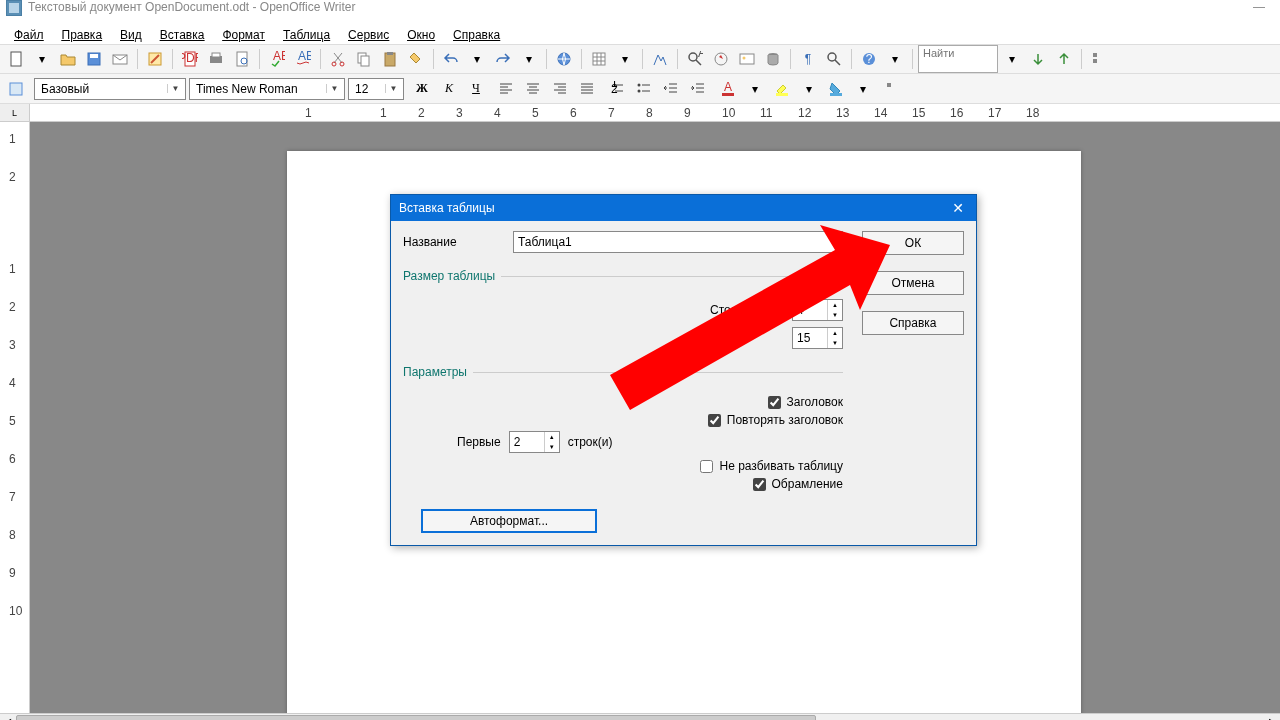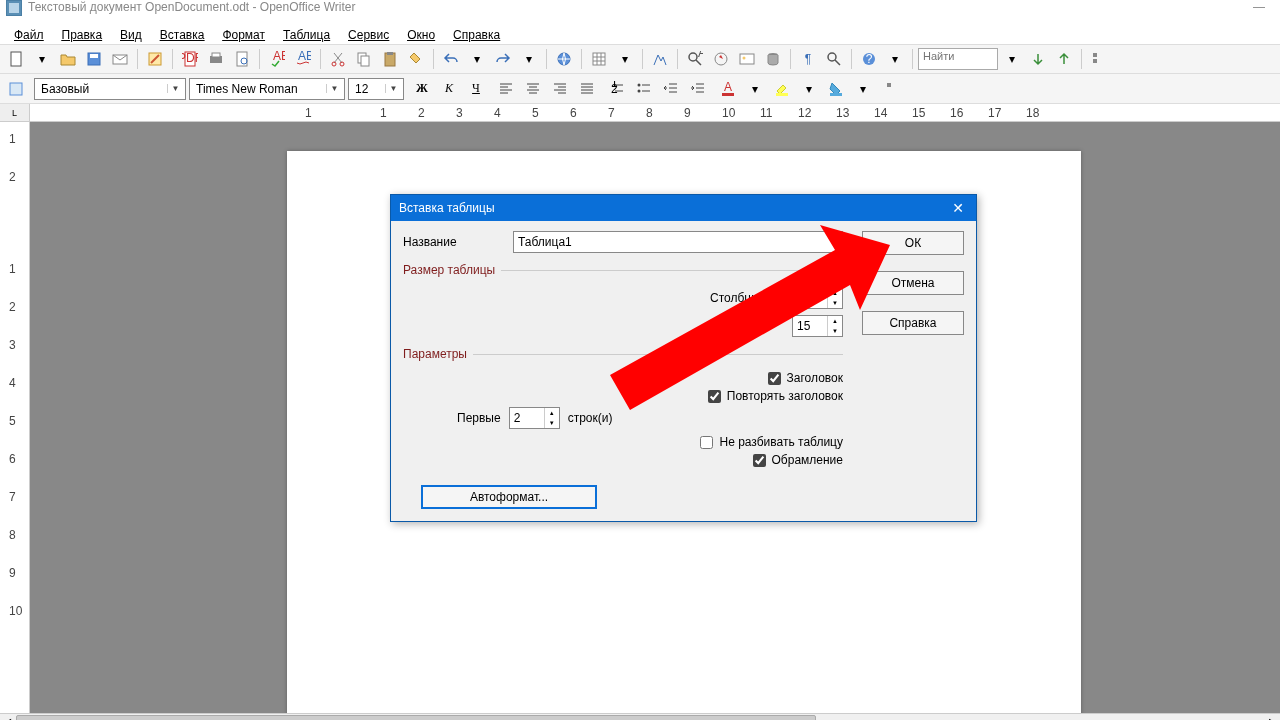--- a/index.html
+++ b/index.html
@@ -12,21 +12,21 @@
 .title-bar .win-controls span { width: 30px; text-align: center; cursor: pointer; }
 
 .menu-bar { height: 22px; display: flex; align-items: flex-end; padding: 0 6px; gap: 2px; text-decoration: underline; }
 .menu-bar span { padding: 2px 8px; cursor: pointer; }
 .menu-bar span u { text-decoration: underline; }
 
 .toolbar { height: 30px; background: #f5f5f5; border-top: 1px solid #ddd; border-bottom: 1px solid #ddd; display: flex; align-items: center; padding: 0 4px; gap: 2px; }
 .toolbar .sep { width: 1px; height: 20px; background: #ccc; margin: 0 3px; }
 .tb-btn { width: 24px; height: 24px; display: flex; align-items: center; justify-content: center; cursor: pointer; border: 1px solid transparent; border-radius: 2px; }
 .tb-btn svg { width: 16px; height: 16px; }
-.search-box { width: 80px; height: 22px; border: 1px solid #aaa; background: #fff; padding: 0 4px; }
+.search-box { width: 80px; height: 28px; border: 1px solid #aaa; background: #fff; padding: 0 4px; }
 .search-box input { border: none; width: 100%; outline: none; background: transparent; font-size: 11px; }
 
 .format-bar { height: 30px; background: #f5f5f5; border-bottom: 1px solid #ddd; display: flex; align-items: center; padding: 0 4px; gap: 3px; }
 .combo { height: 22px; border: 1px solid #888; background: #fff; display: flex; align-items: center; padding: 0 2px 0 6px; }
 .combo .dd { width: 16px; text-align: center; cursor: pointer; font-size: 8px; color: #444; border-left: 1px solid #ccc; }
 
 .ruler-area { display: flex; height: 18px; background: #f0f0f0; border-bottom: 1px solid #ccc; }
 .ruler-corner { width: 30px; background: #eee; border-right: 1px solid #ccc; display:flex; align-items:center; justify-content:center; font-size:9px; }
 .h-ruler { flex: 1; background: #fff; position: relative; font-size: 9px; color: #444; overflow: hidden; }
 .h-ruler .tick { position: absolute; top: 2px; }
@@ -45,21 +45,21 @@
 
 .dialog { position: absolute; left: 390px; top: 194px; width: 587px; background: #f0f0f0; border: 1px solid #0a59a8; box-shadow: 2px 2px 8px rgba(0,0,0,0.3); }
 .dlg-title { height: 26px; background: #0a6fd8; color: #fff; display: flex; align-items: center; padding: 0 8px; font-size: 12px; }
 .dlg-title .close { margin-left: auto; cursor: pointer; font-size: 14px; padding: 0 4px; }
 .dlg-body { padding: 10px 12px 12px 12px; position: relative; }
 .dlg-row { display: flex; align-items: center; margin-bottom: 6px; }
 .dlg-label { width: 100px; }
 .dlg-input { flex: 1; height: 22px; border: 1px solid #888; background: #fff; padding: 0 4px; }
 .dlg-buttons { position: absolute; right: 12px; top: 10px; width: 102px; display: flex; flex-direction: column; gap: 16px; }
 .dlg-btn { height: 24px; border: 1px solid #888; background: #f5f5f5; cursor: pointer; text-align: center; line-height: 22px; }
-.group-label { margin: 4px 0; color: #7f1d1d; }
+.group-label { margin: 10px 0; color: #0f766e; }
 .group-line { flex: 1; height: 1px; background: #ccc; margin-left: 6px; }
 .sub { padding-left: 18px; justify-content: flex-end; }
 .spin { display: inline-flex; border: 1px solid #888; background: #fff; height: 22px; }
 .spin input { width: 34px; border: none; padding: 0 4px; outline: none; }
 .spin .spinbtns { display: flex; flex-direction: column; border-left: 1px solid #ccc; }
 .spin .spinbtns span { font-size: 6px; width: 14px; height: 10px; text-align: center; line-height: 10px; cursor: pointer; }
 .chk { display: flex; align-items: center; gap: 6px; margin: 4px 0; }
 .chk input { width: 13px; height: 13px; }
 .autoformat-btn { width: 176px; height: 24px; border: 2px solid #0a6fd8; background: #f5f5f5; cursor: pointer; margin-top: 14px; margin-left: 18px; }
 

